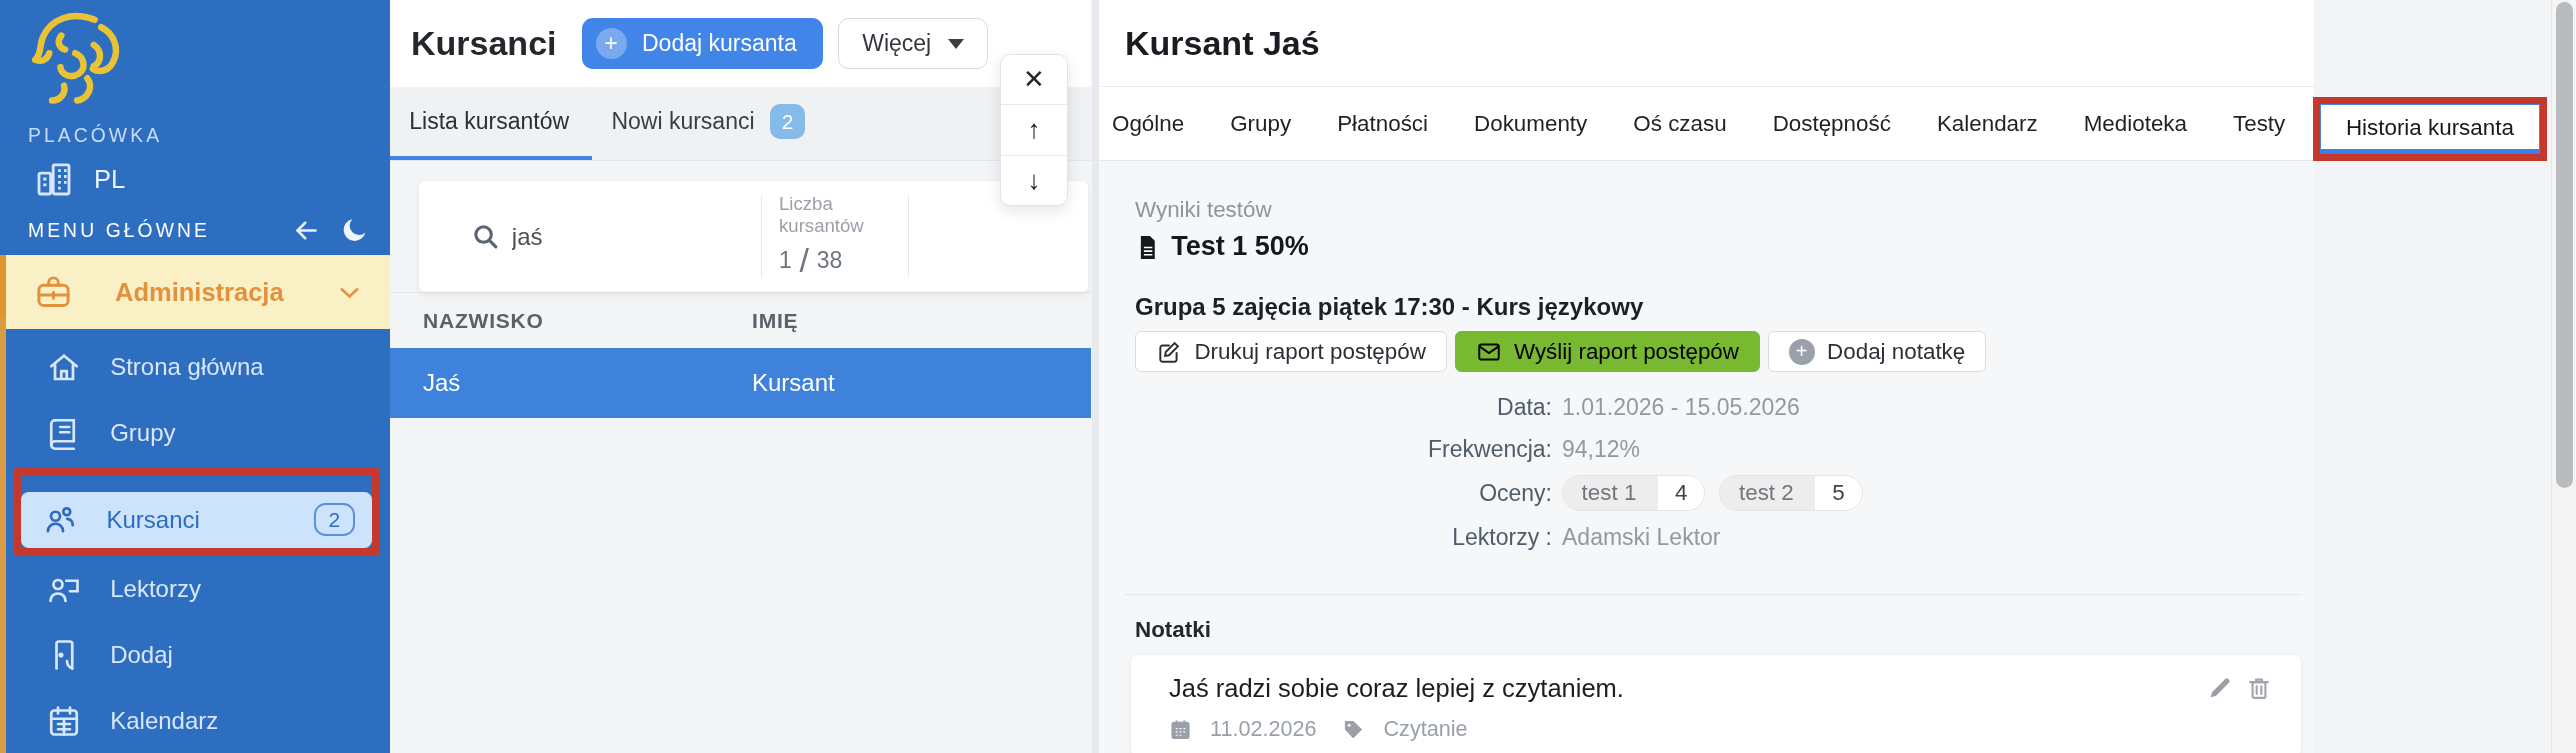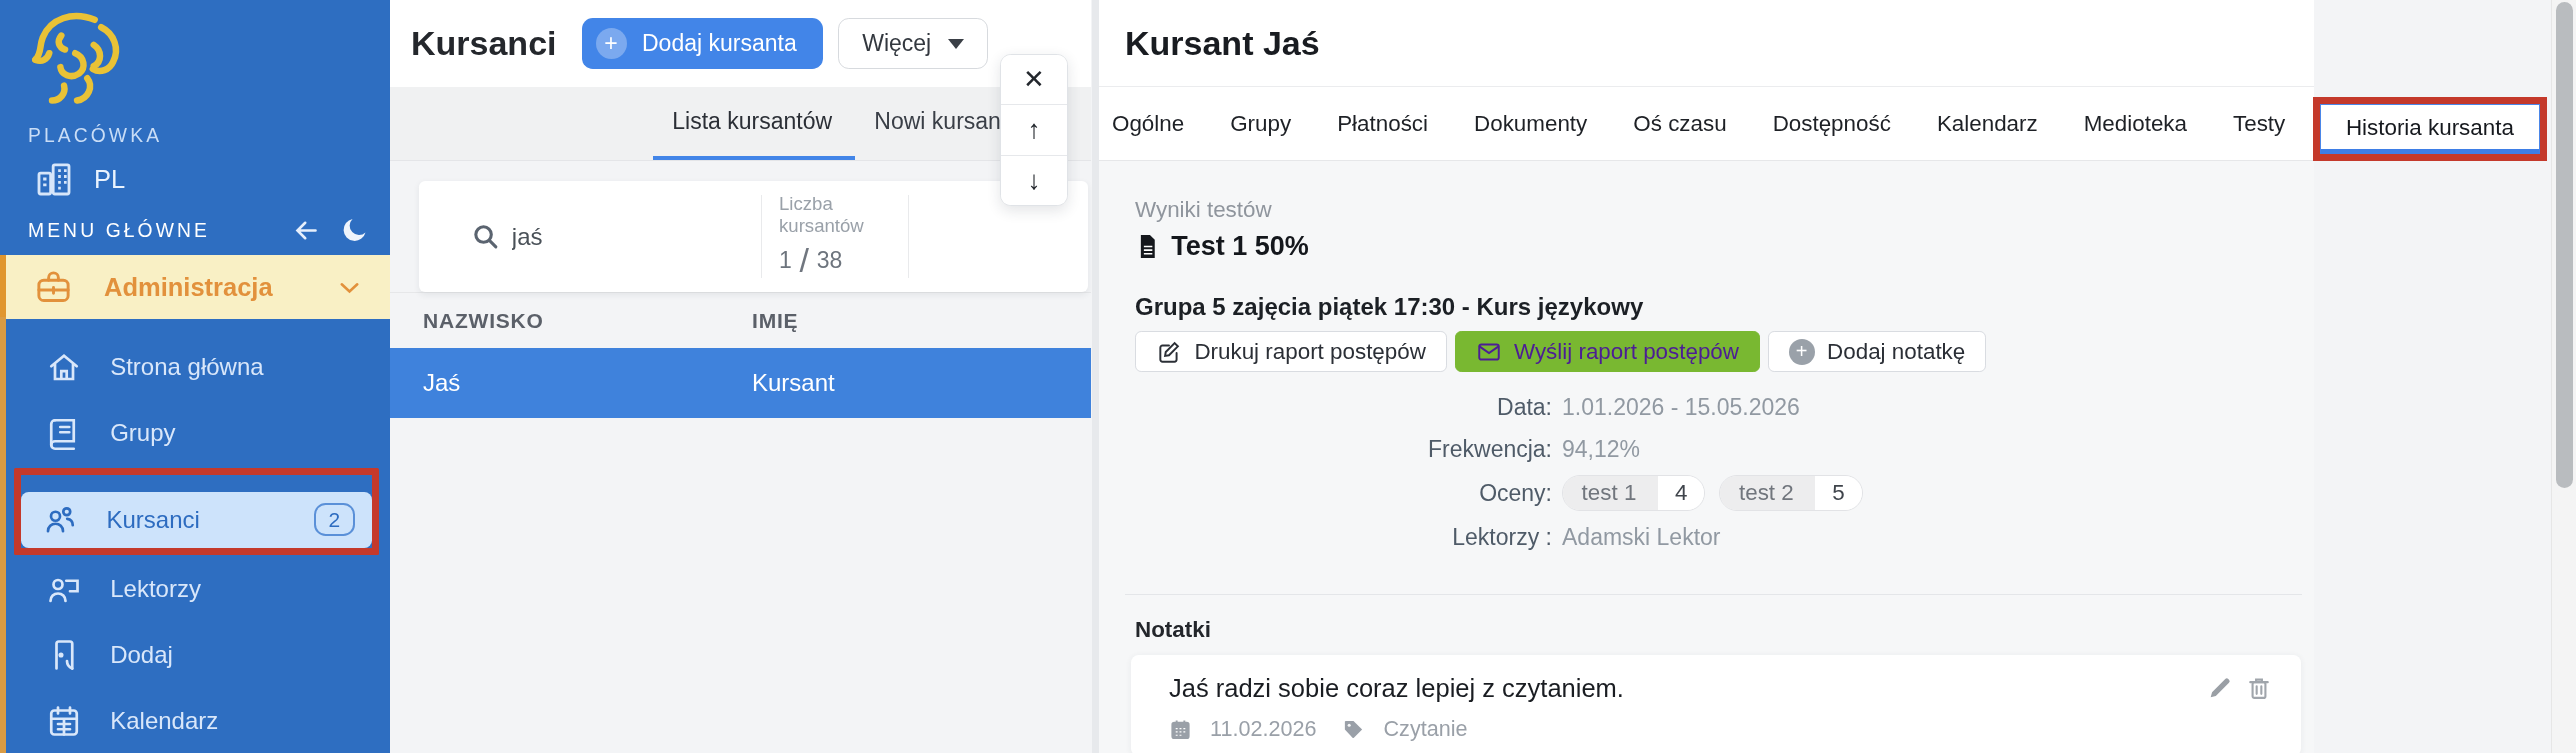--- a/index.html
+++ b/index.html
@@ -29,23 +29,23 @@
   .pl-row svg { width:40px; height:40px; color:#d7e6fa; }
   .menu-row {
     position:absolute; left:28px; right:20px; top:215px; display:flex; align-items:center;
   }
   .menu-row .side-cap-text { font-size:19.3px; letter-spacing:3.1px; color:#ffffff; }
   .menu-row .spacer { flex:1; }
   .menu-row svg { width:31px; height:31px; color:#e6effc; }
   .menu-row .icon-btn { margin-left:17px; cursor:pointer; display:flex; }
 
   .admin-band {
-    position:absolute; left:0; right:0; top:255px; height:64px;
+    position:absolute; left:0; right:0; top:255px; height:74px;
     background:#f9f0c5; border-left:6.2px solid #e0962e;
-    display:flex; align-items:center; padding-left:28px; gap:31px;
+    display:flex; align-items:center; padding-left:28px; gap:42px;
     color:#e2913c; cursor:pointer;
   }
   .admin-band svg.case { width:39px; height:39px; }
   .admin-band .admin-label { font-size:25.5px; font-weight:700; flex:1; }
   .admin-band svg.chev { width:31px; height:31px; margin-right:25px; }
 
   .orange-rail { position:absolute; left:0; top:317px; bottom:0; width:6.2px; background:#d99b44; }
 
   .submenu { position:absolute; left:6.2px; right:0; top:317px; }
   .side-item {
@@ -83,21 +83,20 @@
   .btn-outline {
     height:51px; margin-left:15.5px; background:#fff; border:1.5px solid #d7dade; border-radius:10.8px;
     display:flex; align-items:center; gap:17px; padding:0 23px;
     font-size:23px; color:#33383f; font-family:inherit; cursor:pointer;
   }
   .caret-down { width:0; height:0; border-left:8.5px solid transparent; border-right:8.5px solid transparent; border-top:10px solid #3a3f46; }
 
   .mid-tabs {
     height:74px; background:#f0f1f2; display:flex; align-items:stretch;
     border-bottom:0.8px solid #e4e5e8;
-    justify-content:flex-end;
   }
   .mid-tab {
     display:flex; align-items:center; font-size:23px; color:#3a3f47; cursor:pointer;
     padding:0 23px 0 19.3px; border-bottom:4.6px solid transparent;
   }
   .mid-tab.active { border-bottom-color:#4285e8; color:#2b2f36; }
   .tab-badge {
     width:35px; height:35px; margin-left:15.5px; background:#85bbe8; color:#fff;
     border-radius:10px; display:flex; align-items:center; justify-content:center; font-size:21px;
   }
@@ -169,32 +168,32 @@
   .red-tab-wrap {
     border:7.7px solid #c4392b; margin-bottom:-10.8px; margin-left:4.6px;
   }
   .rtab.active {
     display:block; background:#fff; border:1.5px solid #4a86e8; border-bottom:5.4px solid #3e7ee6;
     padding:10px 25px 7.7px 25px; color:#16191e;
   }
 
   .right-body { position:relative; }
   .results-label { margin:36px 0 0 36px; font-size:22.4px; color:#8f959d; }
-  .test-line { margin:7.7px 0 0 34px; display:flex; align-items:center; gap:9.3px;
+  .test-line { margin:7.7px 0 0 34px; display:flex; align-items:flex-end; gap:9.3px;
     font-size:27px; font-weight:700; color:#14171c; }
   .test-line svg { width:29px; height:29px; }
   .group-heading { margin:31px 0 0 36px; font-size:24px; font-weight:700; color:#1c2025; }
   .btn-row { margin:10.8px 0 0 36px; display:flex; gap:7.7px; }
   .rbtn {
     height:41px; border-radius:6.2px; display:flex; align-items:center; gap:12.4px;
     font-size:22.4px; padding:0 20px; cursor:pointer; font-family:inherit;
     background:#fff; border:1.5px solid #d9dce1; color:#2b2f36;
   }
   .rbtn svg { width:26px; height:26px; }
-  .rbtn.green { background:#79b831; border-color:#79b831; color:#4c1d95; }
+  .rbtn.green { background:#79b831; border-color:#79b831; color:#000000; }
   .gray-plus {
     width:26px; height:26px; border-radius:50%; background:#9aa1a9; color:#fff;
     display:flex; align-items:center; justify-content:center; font-size:20px;
   }
 
   .info { margin-top:14px; }
   .info-row { display:flex; align-items:center; min-height:42px; }
   .info-label { width:453px; text-align:right; font-size:23px; font-weight:400; color:#4f5b68; }
   .info-value { margin-left:10px; font-size:23px; color:#9199a2; display:flex; align-items:center; gap:14px; }
   .pill {

